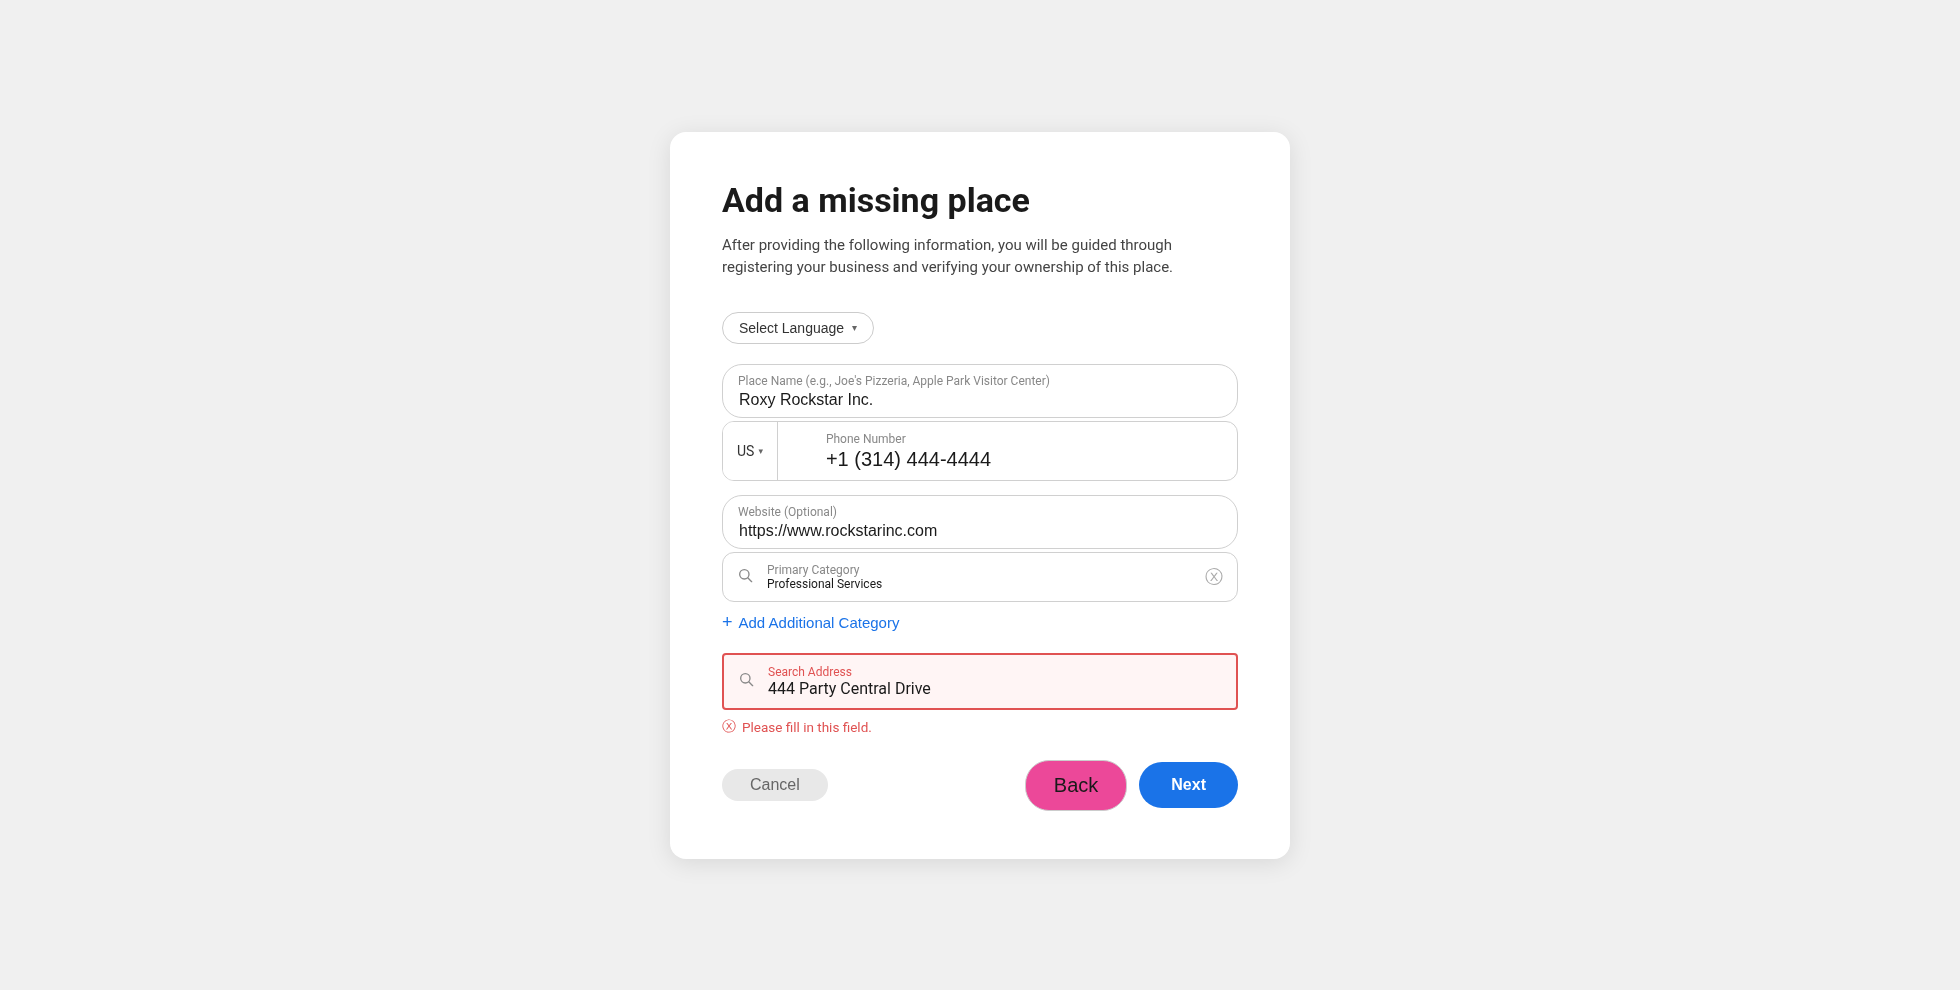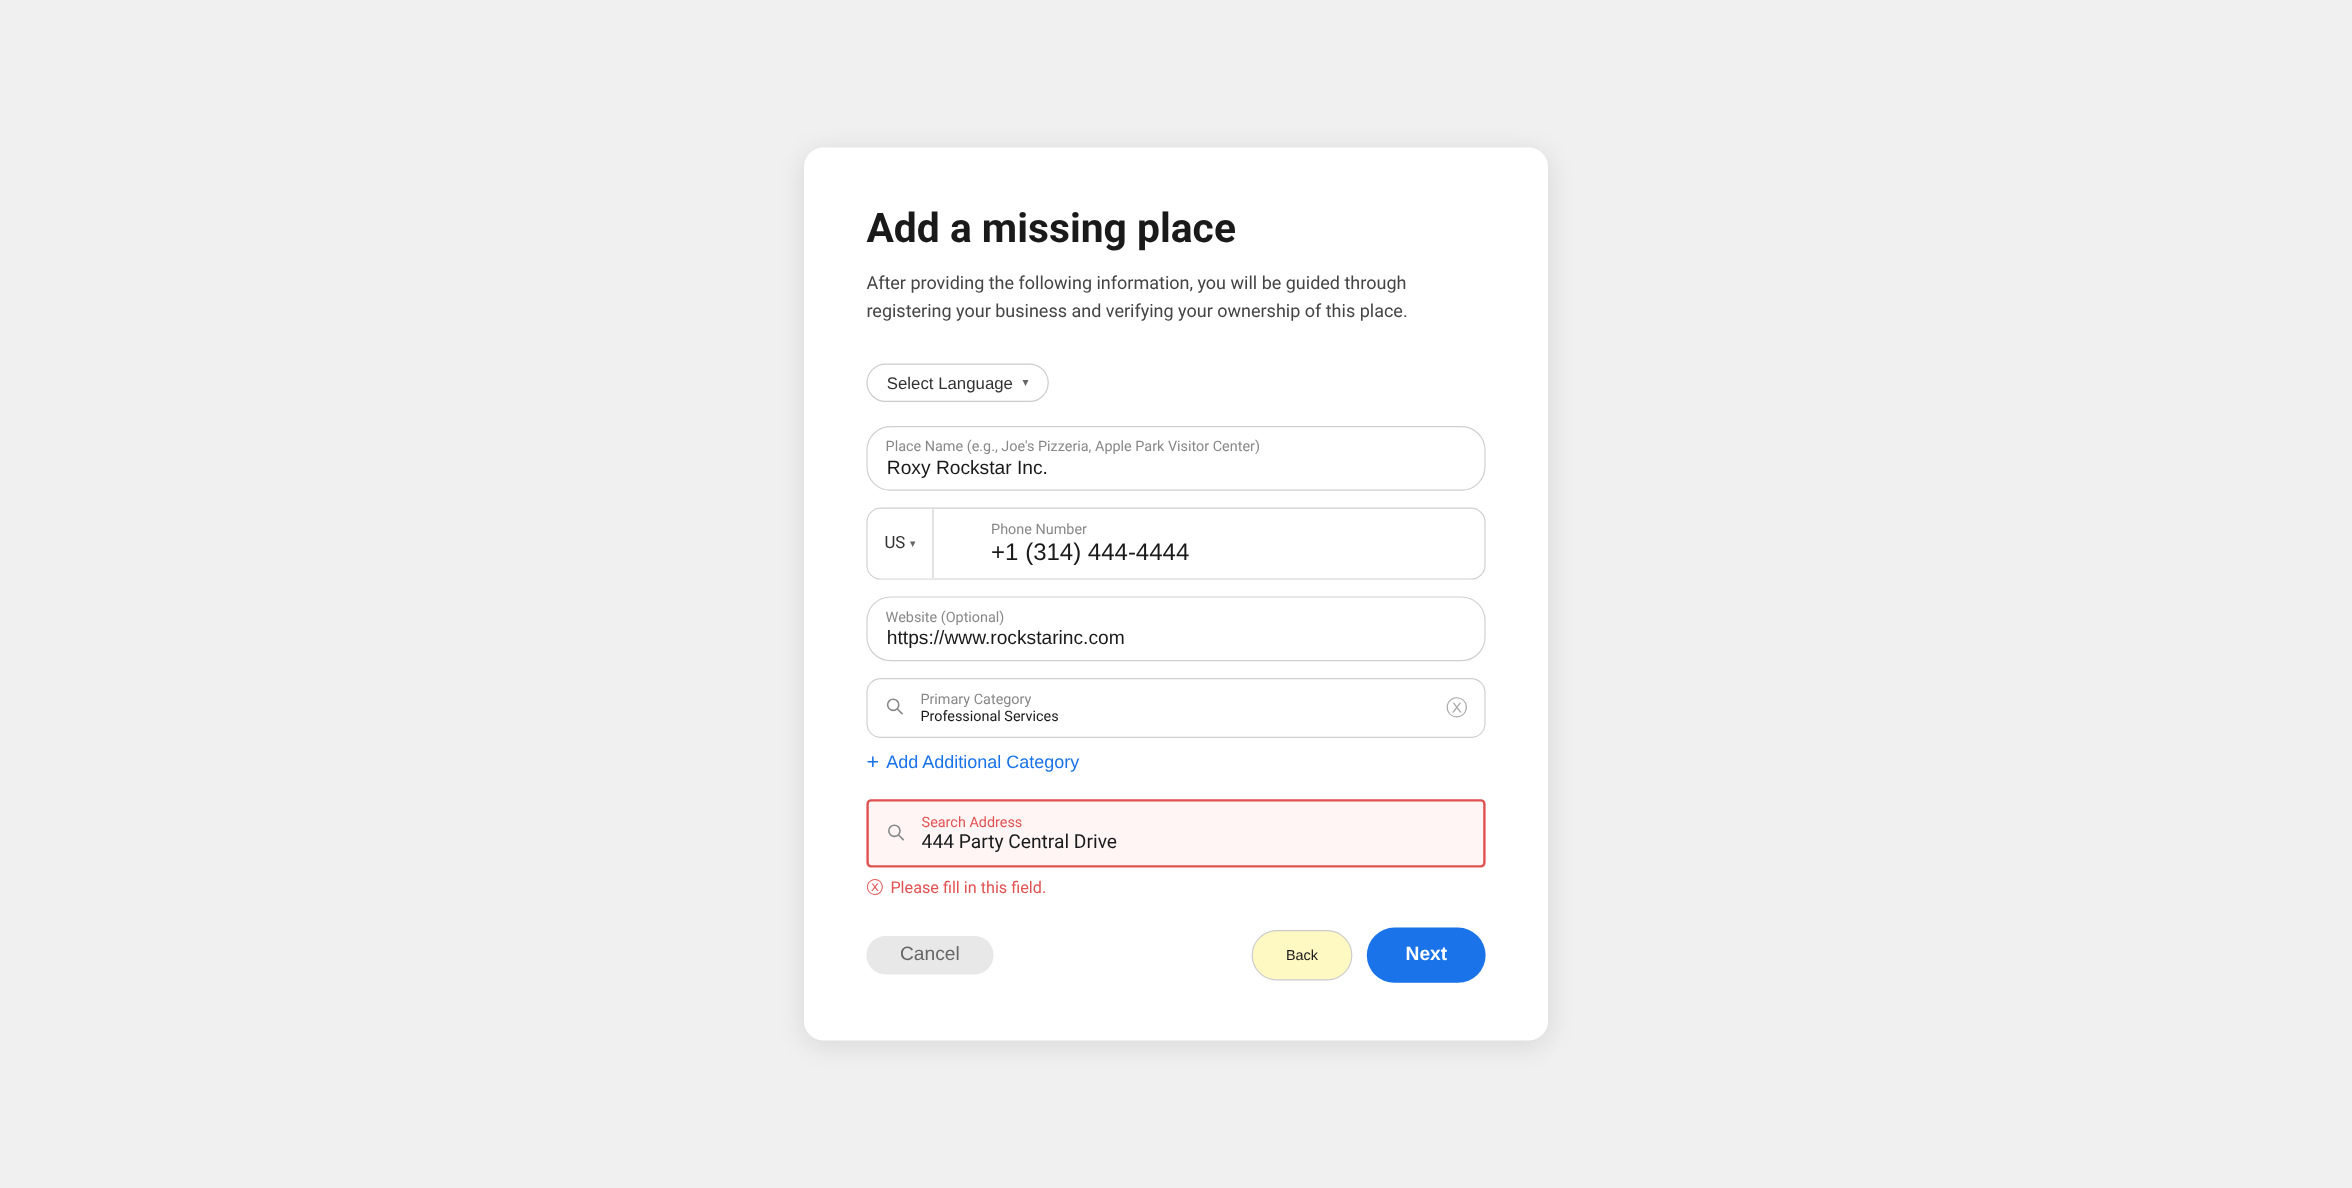--- a/index.html
+++ b/index.html
@@ -54,21 +54,21 @@
       margin-bottom: 20px;
     }
 
     .language-select-btn .chevron {
       font-size: 10px;
       color: #666666;
     }
 
     .input-group {
       position: relative;
-      margin-bottom: 14px;
+      margin-bottom: 3px;
     }
 
     .input-field {
       width: 100%;
       border: 1.5px solid #d0d0d0;
       border-radius: 20px;
       padding: 10px 16px 10px 16px;
       font-size: 16px;
       color: #1a1a1a;
       outline: none;
@@ -249,26 +249,26 @@
       color: #666666;
       border: none;
       border-radius: 24px;
       padding: 7px 28px;
       font-size: 16px;
       font-weight: 500;
       cursor: pointer;
     }
 
     .btn-back {
-      background: #fef9c3;
+      background: #ec4899;
       color: #1a1a1a;
       border: 1.5px solid #cccccc;
       border-radius: 24px;
       padding: 13px 28px;
-      font-size: 12px;
+      font-size: 20px;
       font-weight: 500;
       cursor: pointer;
       text-align: right;
     }
 
     .btn-next {
       background: #1a73e8;
       color: #ffffff;
       border: none;
       border-radius: 24px;

